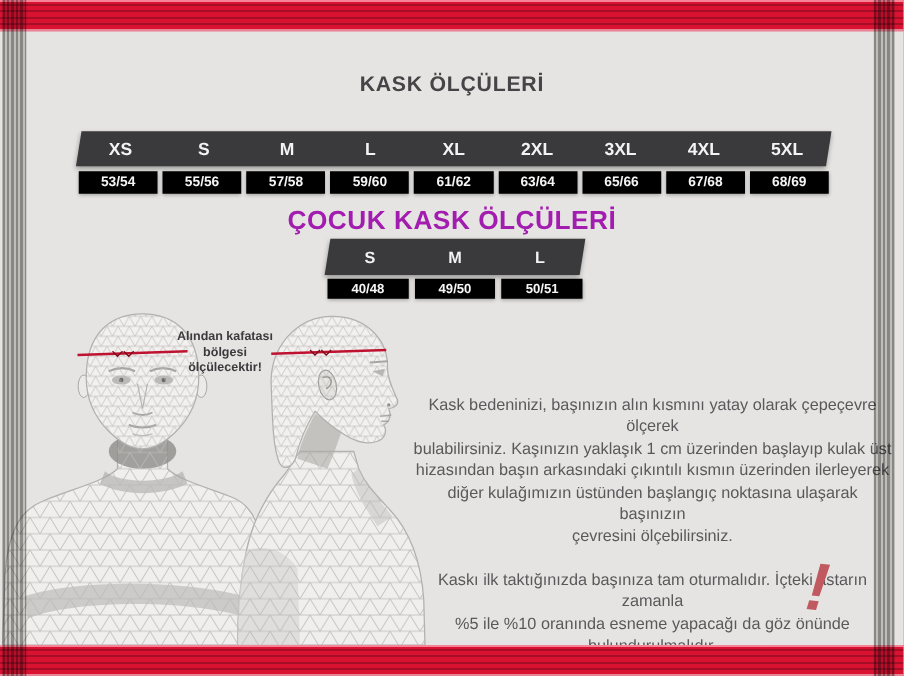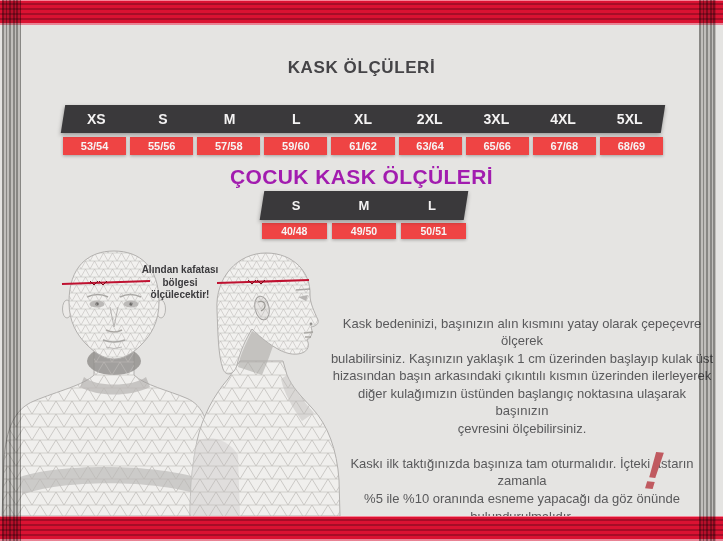--- a/index.html
+++ b/index.html
@@ -48,21 +48,21 @@
   .tbl-head-cells{position:relative; display:flex; height:100%;}
   .tbl-head-cells span{
     flex:1; display:flex; align-items:center; justify-content:center;
     color:#f4f3f3; font-weight:bold; font-size:14px;
   }
   .tbl-child .tbl-head-cells span{font-size:13px;}
   .tbl-vals{display:flex; gap:4px; margin-top:4px;}
   .tbl-child .tbl-vals{gap:5px; margin-top:3px;}
   .tbl-vals span{
     flex:1; display:flex; align-items:center; justify-content:center;
-    height:18px; background:#ef4444; color:#f6f5f5; font-weight:bold; font-size:11px;
+    height:18px; background:#000000; color:#f6f5f5; font-weight:bold; font-size:11px;
     box-shadow:0 1px 3px rgba(0,0,0,.3);
   }
   .tbl-child .tbl-vals span{height:16px; font-size:10.5px;}
   
   .figures{position:absolute; left:0; top:245px; z-index:5;}
   .annotation{
     position:absolute; left:128px; top:264px; width:104px; z-index:12;
     text-align:center; font-size:10px; line-height:1.25; font-weight:bold;
     color:#3b3a3d; white-space:pre-line;
   }

